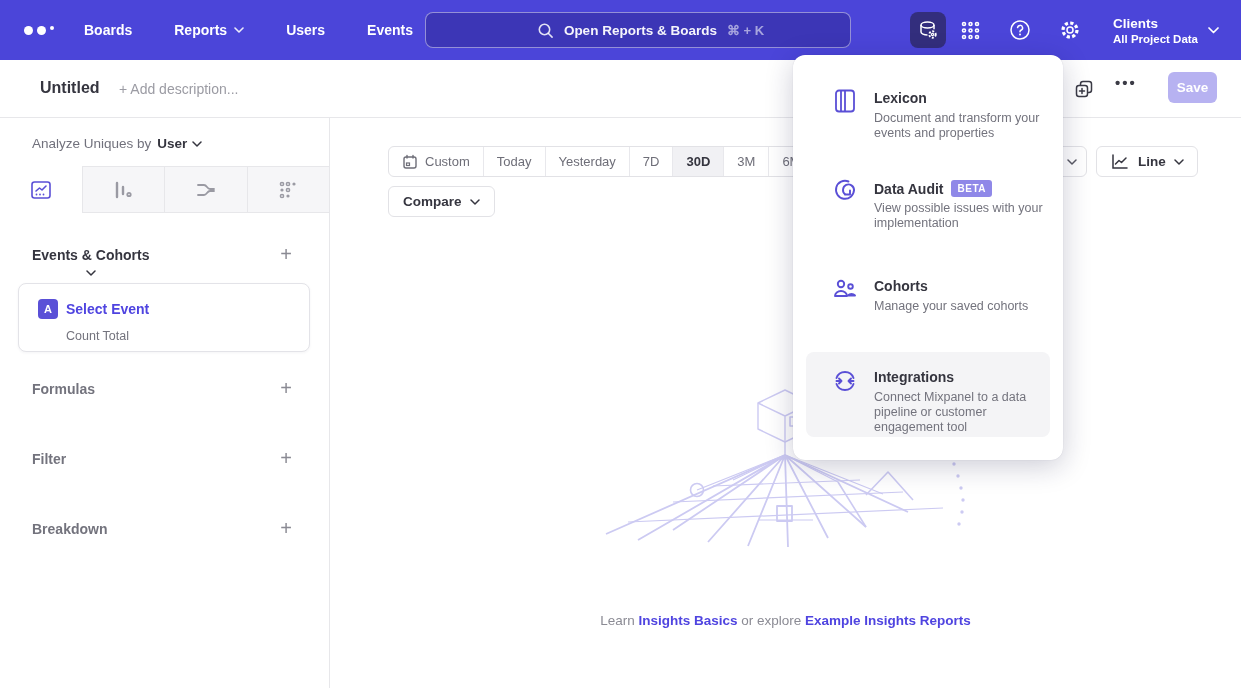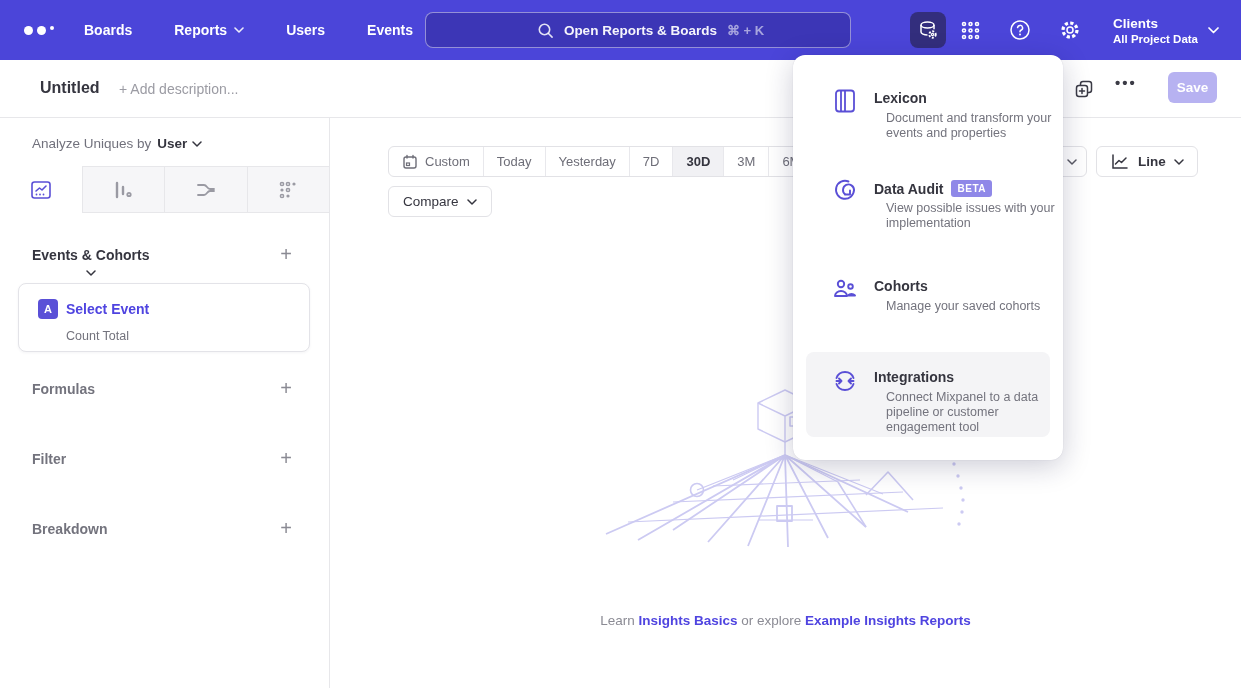--- a/index.html
+++ b/index.html
@@ -49,36 +49,36 @@
   .badge-a { position:absolute; left:19px; top:15px; width:20px; height:20px; border-radius:4px; background:#5A50D7; color:#fff; font-size:11px; font-weight:700; display:flex; align-items:center; justify-content:center; }
   .ec-title { position:absolute; left:47px; top:17px; font-size:14px; font-weight:600; color:#4F44E0; }
   .ec-sub { position:absolute; left:47px; top:45px; font-size:12.5px; color:#73737D; }
 
   
   .seg { position:absolute; left:388px; top:146px; height:31px; display:flex; background:#fff; border:1px solid #E2E2E6; border-radius:6px; overflow:hidden; }
   .seg-item { display:flex; align-items:center; gap:7px; padding:0 13px; font-size:13px; color:#6E6E78; border-left:1px solid #E8E8EC; cursor:pointer; white-space:nowrap; }
   .seg-item:first-child { border-left:none; }
   .seg-item.sel { background:#F1F1F4; color:#35353F; font-weight:700; }
   .seg-more { position:absolute; left:1053px; top:146px; width:34px; height:31px; border:1px solid #E2E2E6; border-radius:6px; background:#fff; display:flex; align-items:center; justify-content:flex-end; padding-right:9px; cursor:pointer; }
-  .compare-btn { position:absolute; left:388px; top:186px; height:31px; padding:0 14px; display:flex; align-items:center; gap:8px; background:#fff; border:1px solid #E2E2E6; border-radius:6px; font-size:13.5px; font-weight:400; color:#35353F; cursor:pointer; font-family:inherit; }
+  .compare-btn { position:absolute; left:388px; top:186px; height:31px; padding:0 14px; display:flex; align-items:center; gap:8px; background:#fff; border:1px solid #E2E2E6; border-radius:6px; font-size:13.5px; font-weight:700; color:#35353F; cursor:pointer; font-family:inherit; }
   .line-btn { position:absolute; left:1096px; top:146px; height:31px; padding:0 13px; display:flex; align-items:center; gap:8px; background:#fff; border:1px solid #E2E2E6; border-radius:6px; font-size:13.5px; font-weight:700; color:#35353F; cursor:pointer; font-family:inherit; }
 
   
   .wireframe { position:absolute; left:598px; top:362px; pointer-events:none; }
   .es-title { position:absolute; left:330px; top:582px; width:911px; text-align:center; font-size:16px; font-weight:700; color:#35353F; }
   .es-links { position:absolute; left:330px; top:613px; width:911px; text-align:center; font-size:13.5px; color:#8B8B94; }
   .es-links a { color:#4F44E0; font-weight:700; text-decoration:none; cursor:pointer; }
 
   
   .panel { position:absolute; left:793px; top:55px; width:270px; height:405px; background:#fff; border-radius:12px; box-shadow:0 6px 28px rgba(25,25,70,.22), 0 0 1px rgba(25,25,70,.2); }
   .mi { position:absolute; left:0; width:270px; cursor:pointer; }
   .mi-icon { position:absolute; left:39px; top:0; width:26px; height:26px; }
   .mi-title { position:absolute; left:81px; top:2px; font-size:14px; font-weight:700; color:#35353F; display:flex; align-items:center; gap:8px; }
   .beta { background:#8F88E8; color:#fff; font-size:10px; font-weight:700; letter-spacing:.5px; padding:3px 6px; border-radius:3px; }
-  .mi-desc { position:absolute; left:81px; top:23px; width:170px; font-size:12.5px; line-height:15px; color:#73737D;margin-left:12px; }
+  .mi-desc { position:absolute; left:81px; top:23px; width:170px; font-size:12.5px; line-height:15px; color:#73737D; }
   .mi-hl { position:absolute; left:13px; top:297px; width:244px; height:85px; background:#F4F4F6; border-radius:8px; cursor:pointer; }
   .mi-hl .mi-icon { left:26px; top:16px; }
   .mi-hl .mi-title { left:68px; top:17px; }
   .mi-hl .mi-desc { left:68px; top:38px; width:165px; }
 
   svg { display:block; }
 </style>
 </head>
 <body>
 

